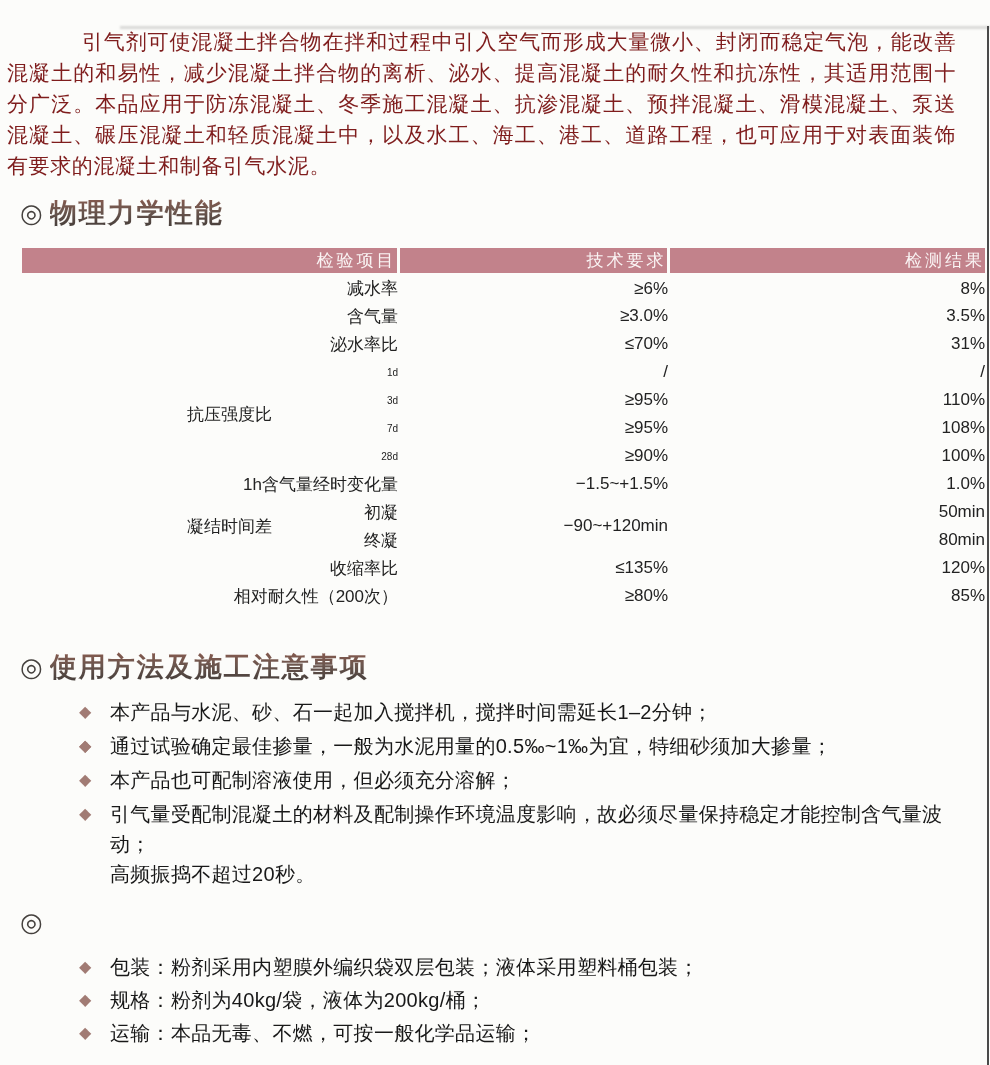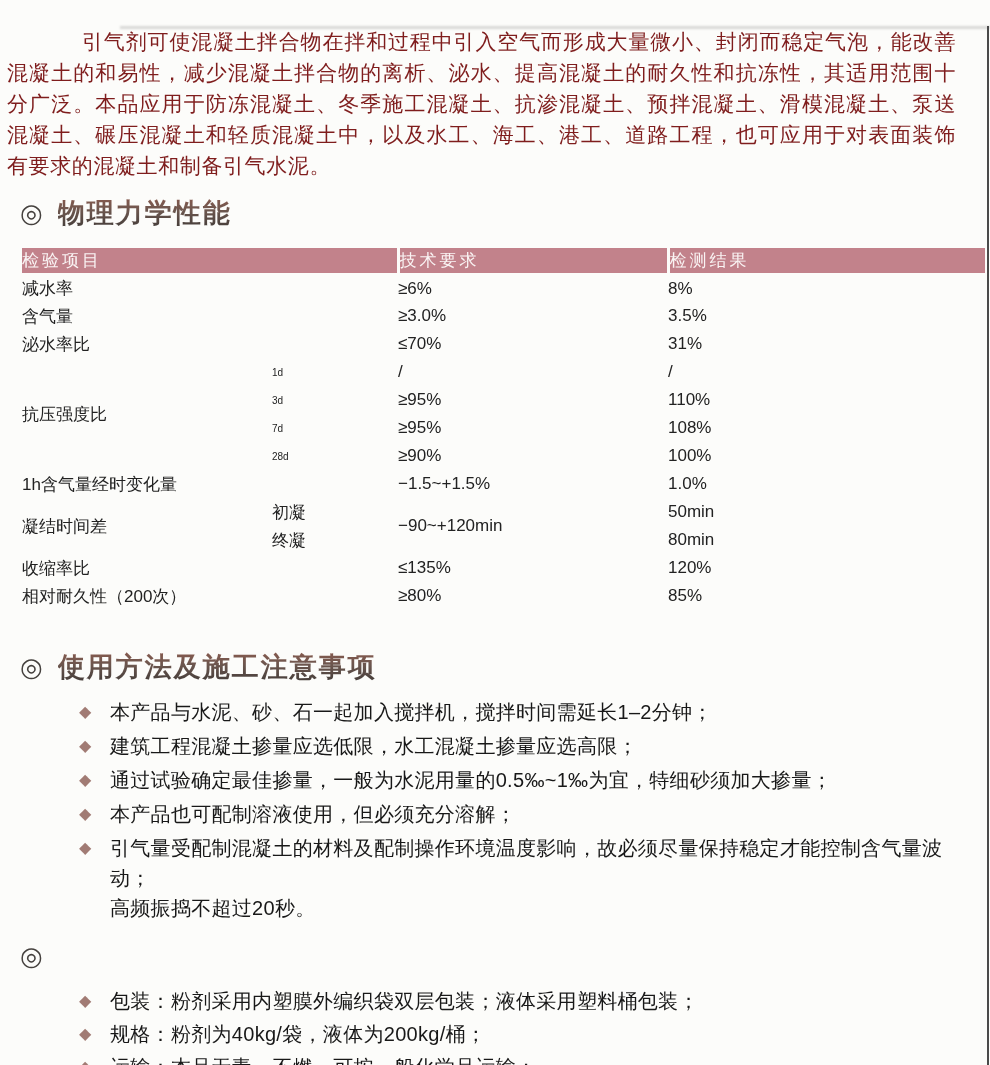--- a/index.html
+++ b/index.html
@@ -35,30 +35,30 @@
   .section-title{
     display:flex;align-items:center;gap:7px;
     margin:15px 0 0 20px;
     font-size:27px;font-weight:bold;letter-spacing:2px;line-height:34px;
   }
   .section-title .marker{
     font-weight:normal;color:#45413e;font-size:26px;letter-spacing:0;
   }
   .section-title .title-text{
     background:linear-gradient(180deg,#8a5a4e 0%,#6b564e 45%,#3e3936 100%);
-    -webkit-background-clip:text;background-clip:text;color:transparent;margin-left:8px;
+    -webkit-background-clip:text;background-clip:text;color:transparent;
   }
   .section-title.usage{margin-top:40px;}
   .section-title.packaging{margin-top:16px;}
 
   
   table.perf{
     width:963px;margin:18px 0 0 22px;
     border-collapse:collapse;table-layout:fixed;
-    font-size:17px;text-align:left;color:#222;
+    font-size:17px;text-align:right;color:#222;
   }
   table.perf thead th{
     background:var(--table-header-bg);color:var(--table-header-text);
     font-weight:normal;font-size:17px;letter-spacing:3px;
     height:26px;border-bottom:3px solid var(--page-bg);
   }
   table.perf thead th + th{border-left:3px solid var(--page-bg);}
   table.perf td{height:28px;font-weight:normal;vertical-align:middle;}
   table.perf .sub-age{font-size:10px;}
 
@@ -174,21 +174,20 @@
     <span class="title-text">使用方法及施工注意事项</span>
   </h2>
 
   <ul class="bullets usage-list">
     <li>
       <span class="diamond">◆</span>
       <span class="li-text">本产品与水泥、砂、石一起加入搅拌机，搅拌时间需延长1–2分钟；</span>
     </li>
     <li>
       <span class="diamond">◆</span>
-      <span class="li-text">建筑工程混凝土掺量应选低限，水工混凝土掺量应选高限；</span>
     </li>
     <li>
       <span class="diamond">◆</span>
       <span class="li-text">通过试验确定最佳掺量，一般为水泥用量的0.5‰~1‰为宜，特细砂须加大掺量；</span>
     </li>
     <li>
       <span class="diamond">◆</span>
       <span class="li-text">本产品也可配制溶液使用，但必须充分溶解；</span>
     </li>
     <li>

